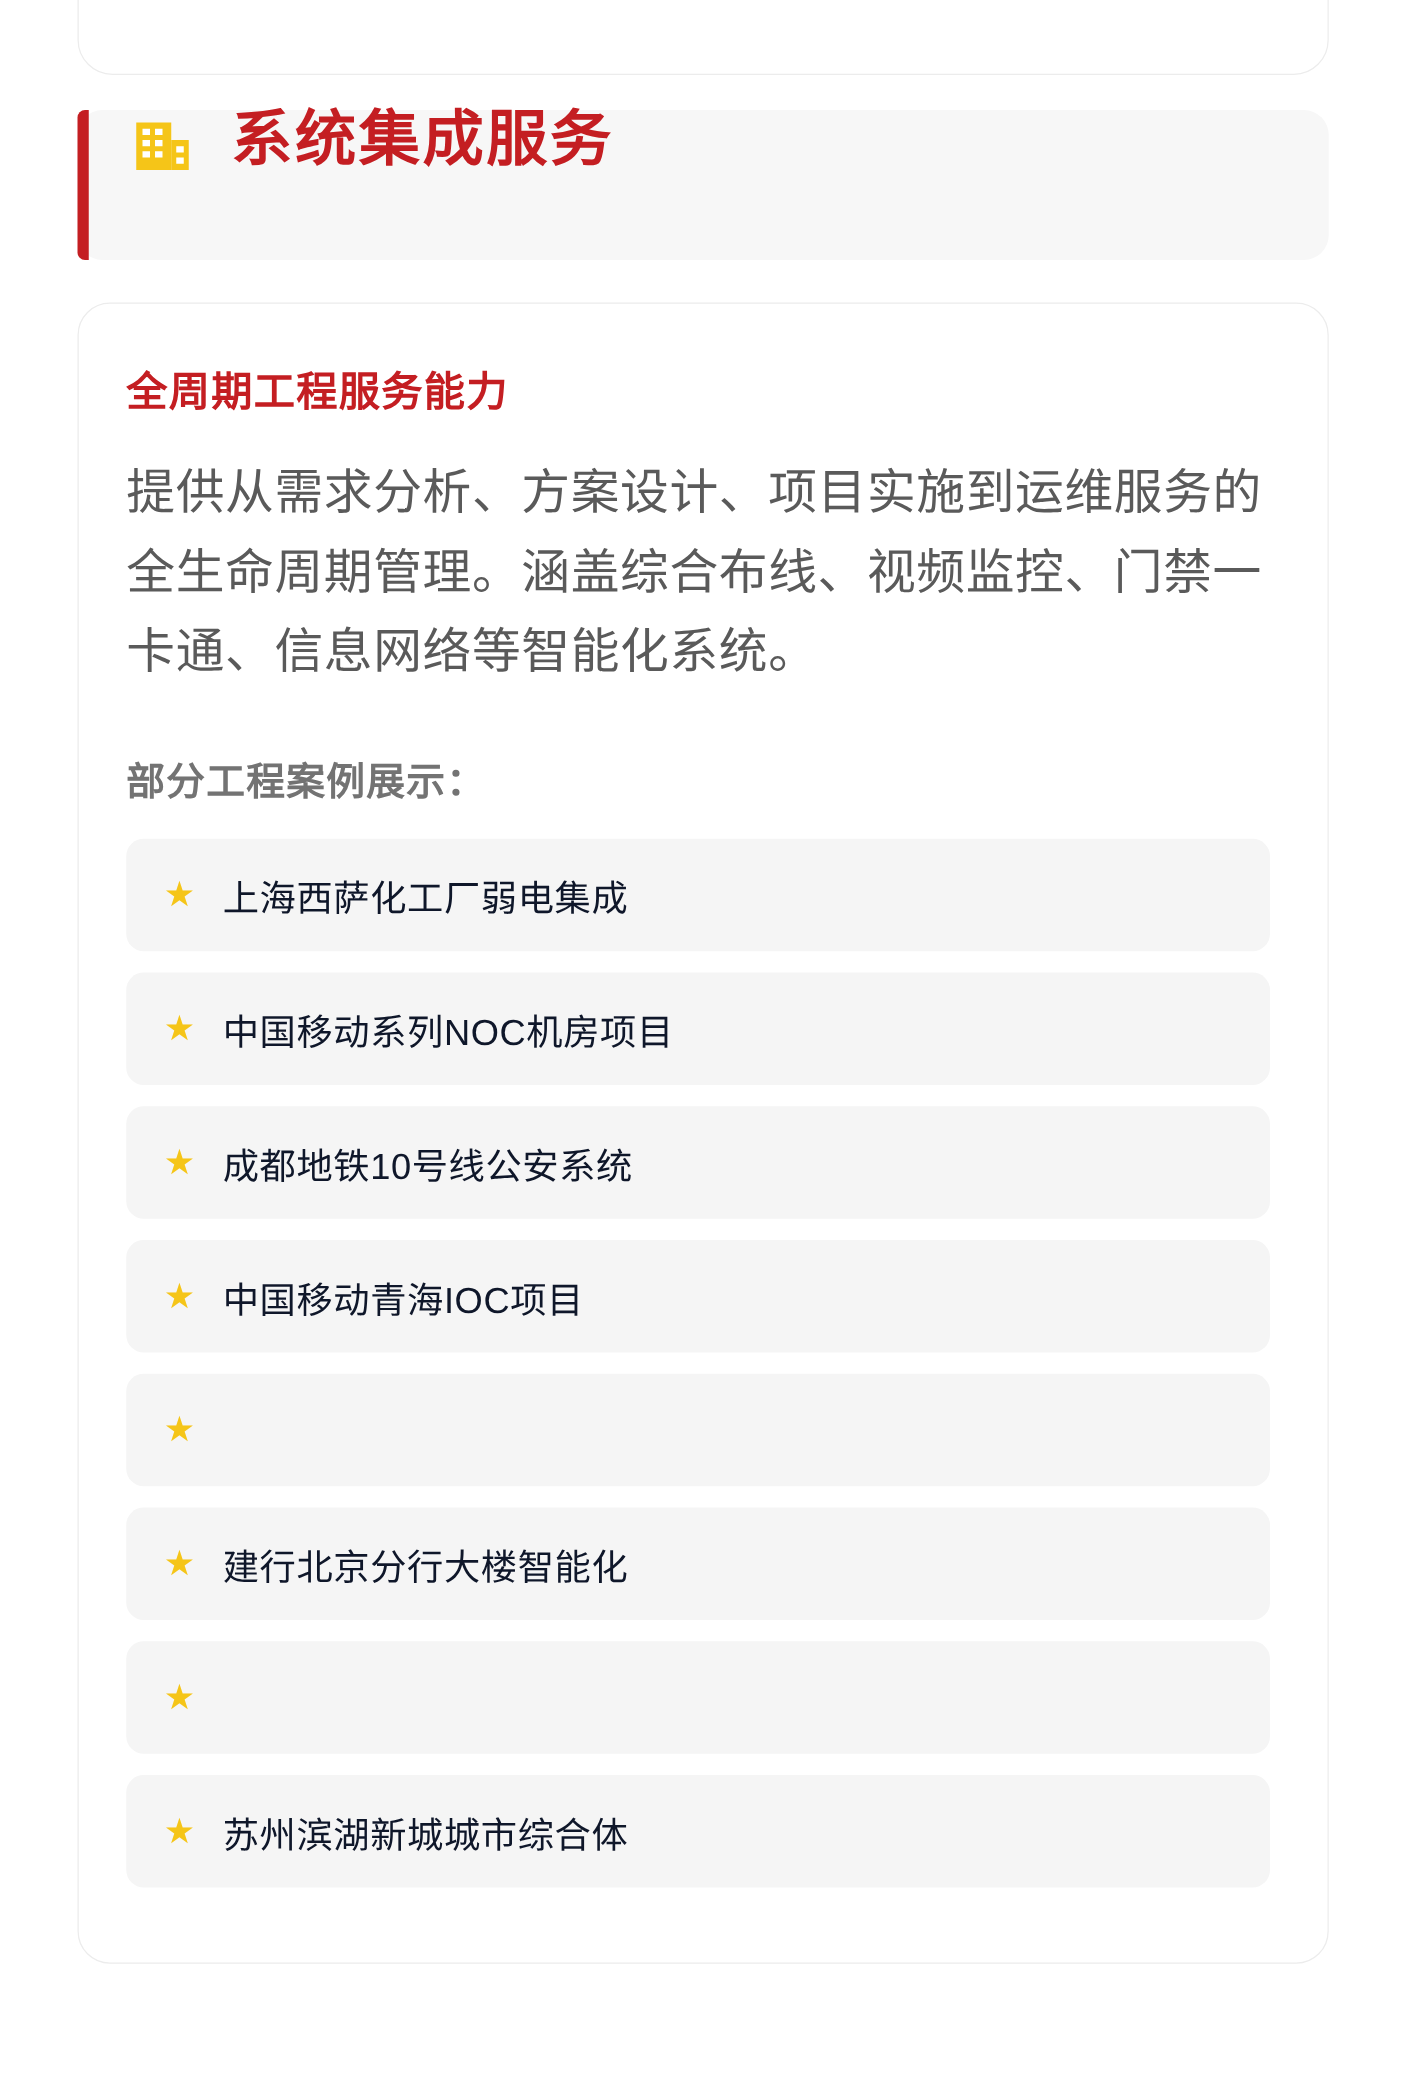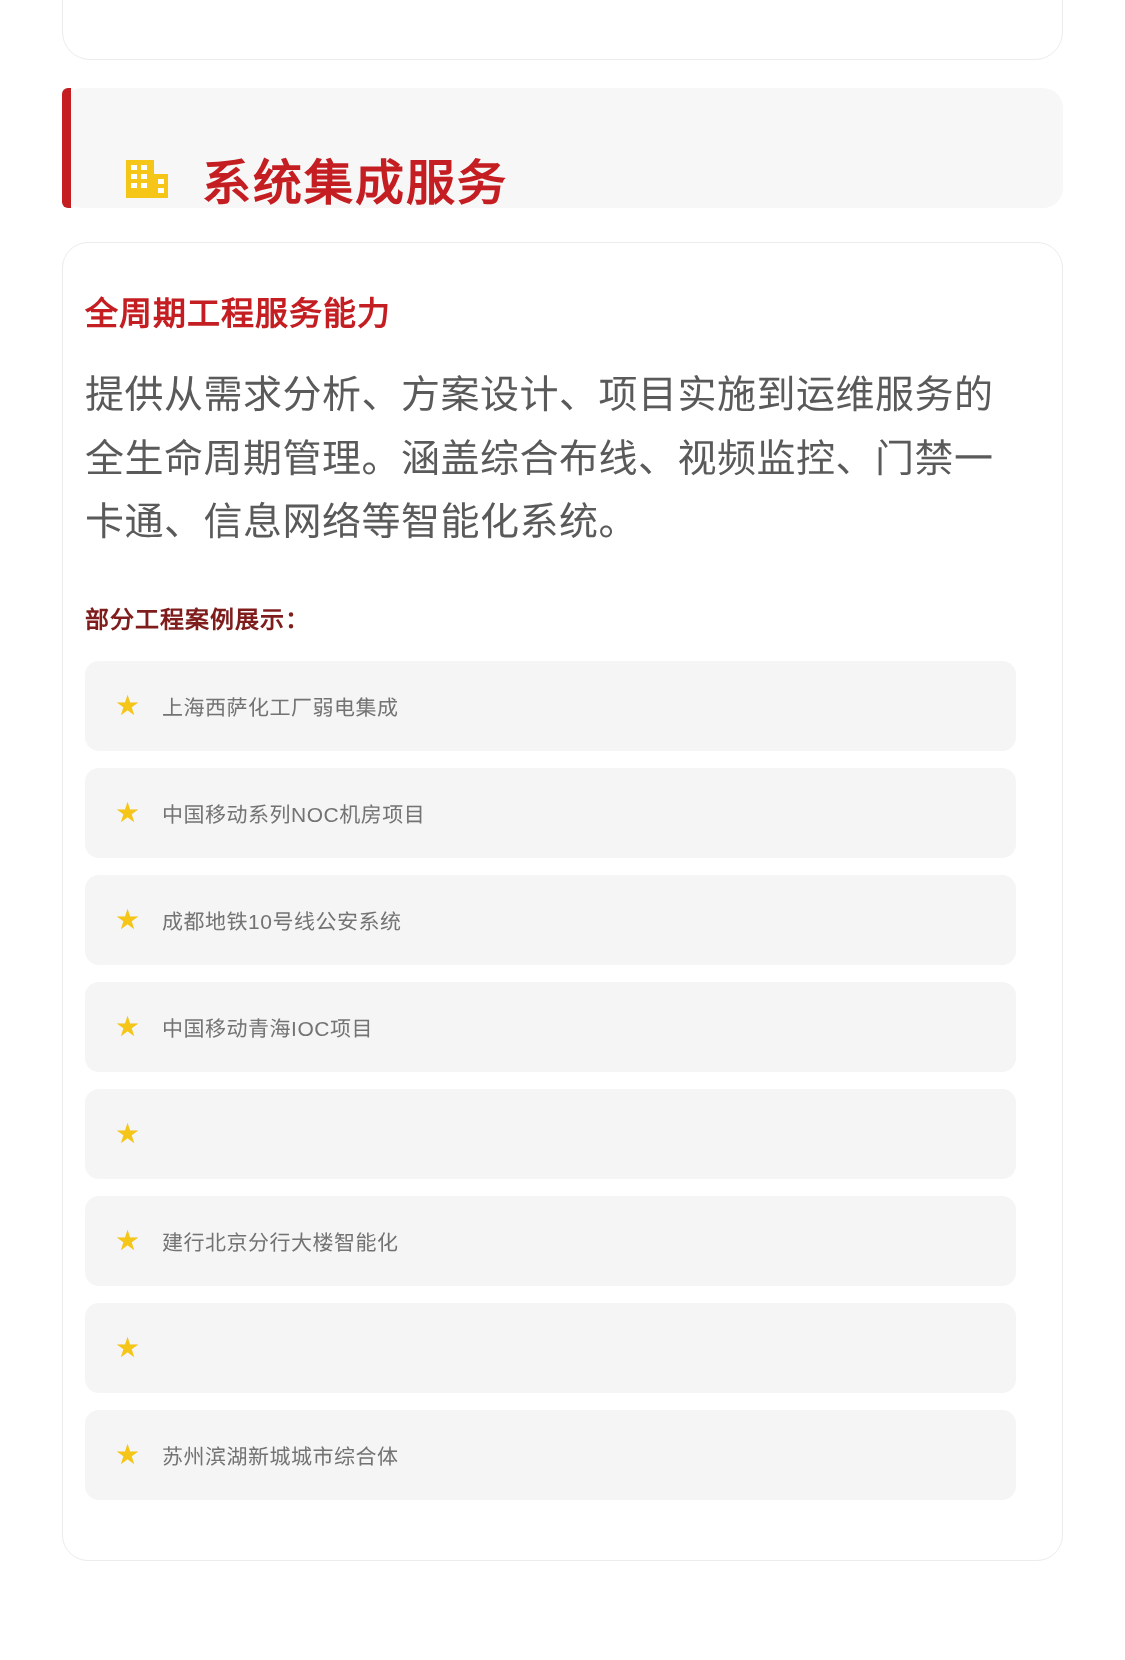--- a/index.html
+++ b/index.html
@@ -28,22 +28,22 @@
     box-sizing: border-box;
   }
 
   .header {
     position: relative;
     margin: 88px 62px 0 62px;
     background: #f7f7f7;
     border-radius: 20px;
     height: 120px;
     display: flex;
-    align-items: flex-end;
-    padding-left: 56px;
+    align-items: flex-start;
+    padding-left: 39px;
     box-sizing: border-box;
   }
   .header .accent-bar {
     position: absolute;
     left: 0;
     top: 0;
     width: 9px;
     height: 120px;
     background: #c41e22;
     border-radius: 6px 0 0 6px;
@@ -63,41 +63,41 @@
     color: #c41e22;
     letter-spacing: 2px;
     line-height: 1;
   }
 
   .card {
     margin: 34px 62px 0 62px;
     border: 1px solid #ececec;
     border-radius: 26px;
     background: #ffffff;
-    padding: 44px 46px 60px 22px;
+    padding: 44px 46px 60px 38px;
     box-sizing: border-box;
   }
   .section-title {
     font-size: 33px;
     font-weight: bold;
     color: #c41e22;
     margin: 0 0 28px 0;
     letter-spacing: 1px;
   }
   .section-body {
     font-size: 39px;
     line-height: 1.63;
     color: #5a5a5a;
     margin: 0 0 46px 0;
     letter-spacing: 0.5px;
   }
   .cases-title {
-    font-size: 24px;
+    font-size: 31px;
     font-weight: bold;
-    color: #7f1d1d;
+    color: #737373;
     margin: 0 0 26px 0;
     letter-spacing: 1px;
   }
   .case-list {
     list-style: none;
     margin: 0;
     padding: 0;
   }
   .case-item {
     display: flex;
@@ -111,22 +111,22 @@
   }
   .case-item:last-child { margin-bottom: 0; }
   .star {
     color: #f5c518;
     font-size: 28px;
     line-height: 1;
     margin-right: 22px;
     flex: 0 0 auto;
   }
   .case-text {
-    font-size: 21px;
-    color: #737373;
+    font-size: 29px;
+    color: #0f172a;
     letter-spacing: 0.5px;
   }
 </style>
 </head>
 <body>
 
 <div class="page">
 
   <div class="top-sheet"></div>
 

